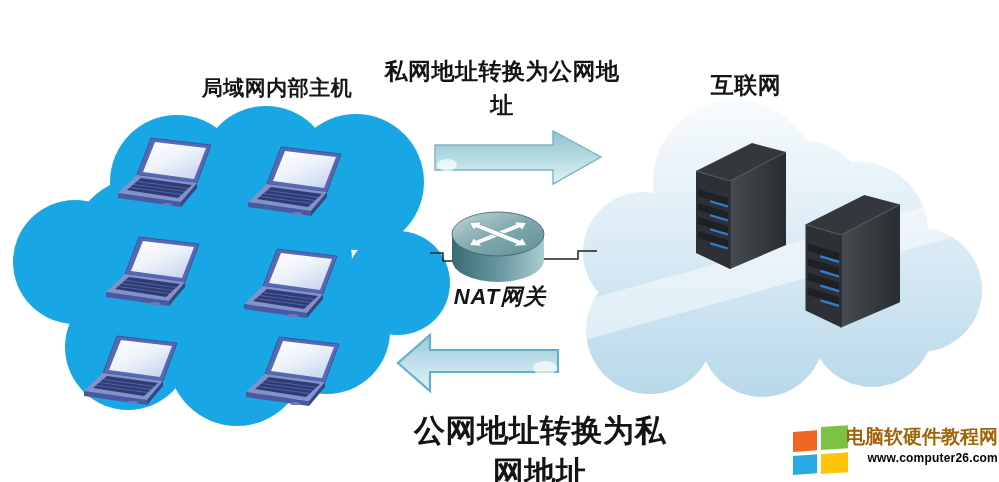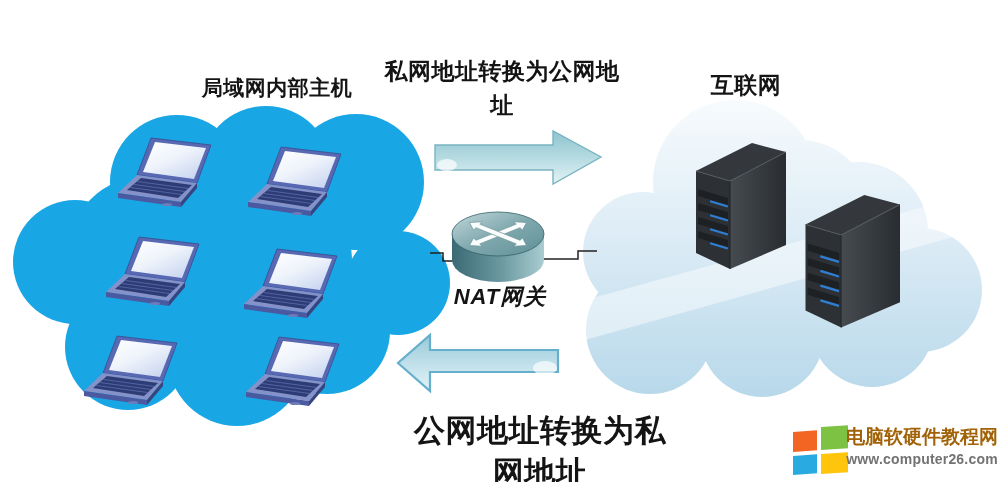--- a/index.html
+++ b/index.html
@@ -12,21 +12,21 @@
     position:absolute;font-weight:700;color:#141414;text-align:center;
     font-family:"Liberation Sans","DejaVu Sans",sans-serif;
     letter-spacing:0.5px;white-space:normal;
   }
   #lan-label{left:157px;top:74px;width:240px;font-size:21px;}
   #top-flow-label{left:382px;top:54px;width:240px;font-size:23px;line-height:34px;}
   #internet-label{left:646px;top:70px;width:200px;font-size:23px;}
   #nat-label{left:420px;top:282px;width:160px;font-size:22px;letter-spacing:1px;font-style:italic;}
   #bottom-flow-label{left:405px;top:410px;width:270px;font-size:31px;}
   #wm-site{left:846px;top:424px;width:152px;font-size:19px;color:#a16207;letter-spacing:0;}
-  #wm-url{left:846px;top:451px;width:152px;font-size:14px;color:#737373;letter-spacing:0.2px;}
+  #wm-url{left:846px;top:451px;width:152px;font-size:12px;color:#000000;letter-spacing:0.2px;text-align:right;}
 </style>
 </head>
 <body>
 
 <div id="canvas">
 
   <svg id="scene" viewBox="0 0 999 482" xmlns="http://www.w3.org/2000/svg">
     <defs>
       <linearGradient id="lg-rightcloud" gradientUnits="userSpaceOnUse" x1="700" y1="100" x2="700" y2="400">
         <stop offset="0" stop-color="#f7fbfd"></stop>

